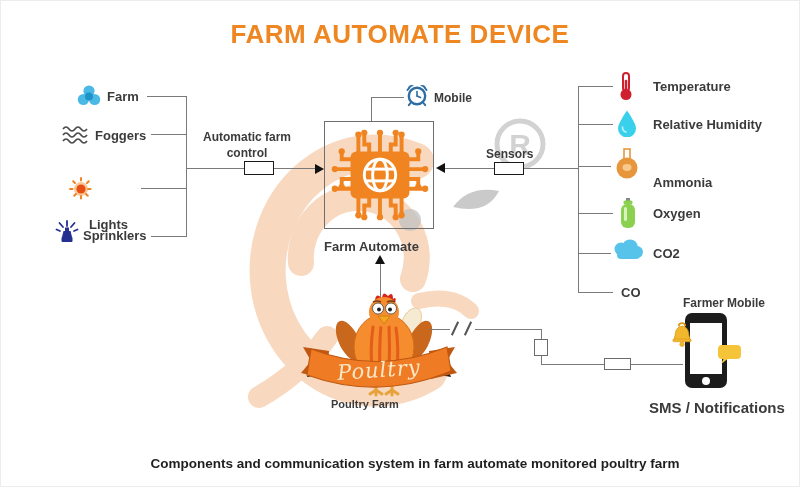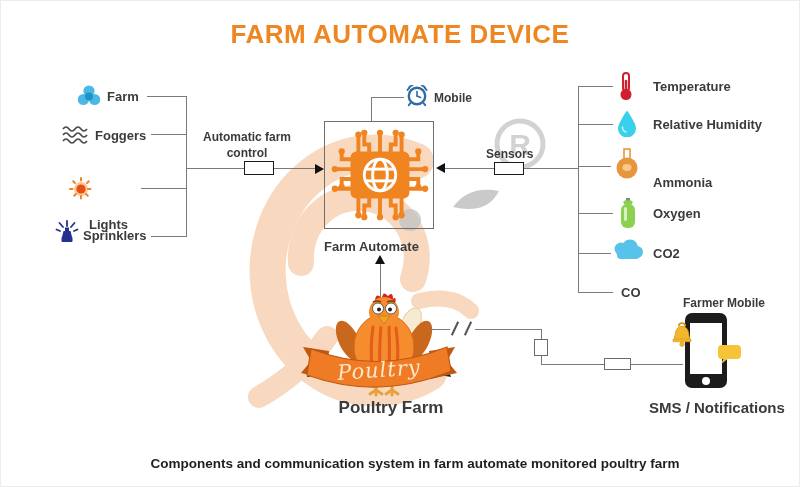--- a/index.html
+++ b/index.html
@@ -261,21 +261,21 @@
         <line x1="93" y1="99" x2="93" y2="104"></line>
         <line x1="93" y1="99" x2="99" y2="103"></line>
     </g>
     <path d="M14 70 L8 86 L30 82 Z" fill="#1a1a1a"></path>
     <path d="M146 70 L152 86 L130 82 Z" fill="#1a1a1a"></path>
     <path d="M4 56 L30 60 L28 88 L2 82 L12 70 Z" fill="#c05812"></path>
     <path d="M156 56 L130 60 L132 88 L158 82 L148 70 Z" fill="#c05812"></path>
     <path d="M12 58 Q80 84 148 56 L152 80 Q80 110 8 84 Z" fill="#ef7c24" stroke="#c05812" stroke-width="1.2"></path>
     <text x="80" y="86" text-anchor="middle" font-family="DejaVu Serif, serif" font-style="italic" font-size="21" fill="#fbe8c9" transform="rotate(-4 80 80)" letter-spacing="1">Poultry</text>
   </svg>
-  <div class="abs lbl z1" style="left:330px;top:397px;width:120px;text-align:center;font-size:17px;">Poultry Farm</div>
+  <div class="abs lbl z1" style="left:330px;top:397px;width:120px;text-align:left;font-size:11px;">Poultry Farm</div>
 
   <div class="abs hline z1" style="left:428px;top:328px;width:21px;"></div>
   <div class="abs slash z1" style="left:453px;top:320px;"></div>
   <div class="abs slash z1" style="left:466px;top:320px;"></div>
   <div class="abs hline z1" style="left:474px;top:328px;width:66px;"></div>
   <div class="abs vline z1" style="left:540px;top:328px;height:10px;"></div>
   <div class="abs commbox z1" style="left:533px;top:338px;width:14px;height:17px;"></div>
   <div class="abs vline z1" style="left:540px;top:355px;height:9px;"></div>
   <div class="abs hline z1" style="left:540px;top:363px;width:63px;"></div>
   <div class="abs commbox z1" style="left:603px;top:357px;width:27px;height:12px;"></div>

